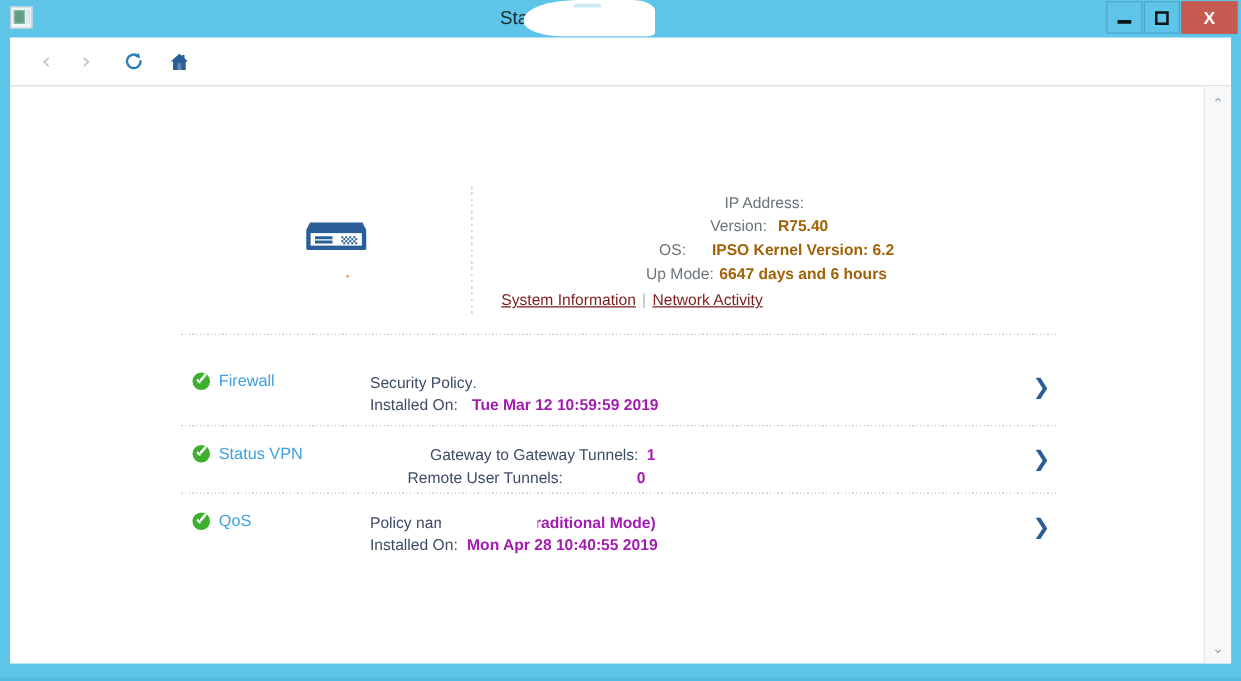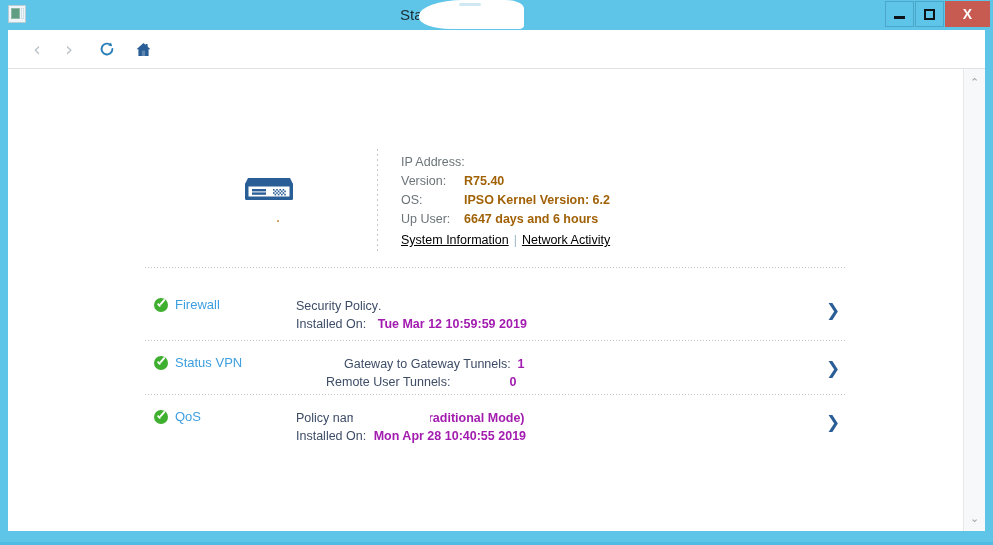--- a/index.html
+++ b/index.html
@@ -96,28 +96,28 @@
   .dot-under{
     position:absolute;left:269px;top:151px;width:2px;height:2px;background:#d8a46a;
   }
   .vsep{
     position:absolute;left:369px;top:80px;width:1px;height:105px;
     background-image:repeating-linear-gradient(to bottom,#c3c8cc 0 2px, rgba(0,0,0,0) 2px 5px);
   }
   .info{
     position:absolute;left:393px;top:84px;width:420px;
   }
-  .info-row{height:19px;line-height:19px;font-size:12.5px;white-space:nowrap;}
+  .info-row{height:19px;line-height:19px;font-size:12.5px;white-space:nowrap;text-align:center;}
   .info-label{display:inline-block;width:63px;color:#6b7479;}
   .info-value{color:#a16207;font-weight:bold;}
   .links{
     position:absolute;left:393px;top:164px;font-size:12.5px;white-space:nowrap;
   }
   .links a{
-    color:#000000;text-decoration:underline;cursor:pointer;
+    color:#7f1d1d;text-decoration:underline;cursor:pointer;
   }
   .links .bar{color:#9fb7c5;padding:0 5px;}
   
   .hdiv{
     position:absolute;left:137px;width:700px;height:1px;
     background-image:repeating-linear-gradient(to right,#bfc4c8 0 1px, rgba(0,0,0,0) 1px 3px);
   }
   
   .row{position:absolute;left:0;width:860px;}
   .row .name{
@@ -253,21 +253,21 @@
           <div class="info-row">
             <span class="info-label">IP Address:</span><span class="info-value"></span>
           </div>
           <div class="info-row">
             <span class="info-label">Version:</span><span class="info-value">R75.40</span>
           </div>
           <div class="info-row">
             <span class="info-label">OS:</span><span class="info-value">IPSO Kernel Version: 6.2</span>
           </div>
           <div class="info-row">
-            <span class="info-label">Up User:</span><span class="info-value">6647 days and 6 hours</span>
+            <span class="info-label">Up Mode:</span><span class="info-value">6647 days and 6 hours</span>
           </div>
         </div>
 
         <div class="links">
           <a>System Information</a><span class="bar">|</span><a>Network Activity</a>
         </div>
       </div>
 
       <div class="hdiv" style="top:198px;"></div>
 

